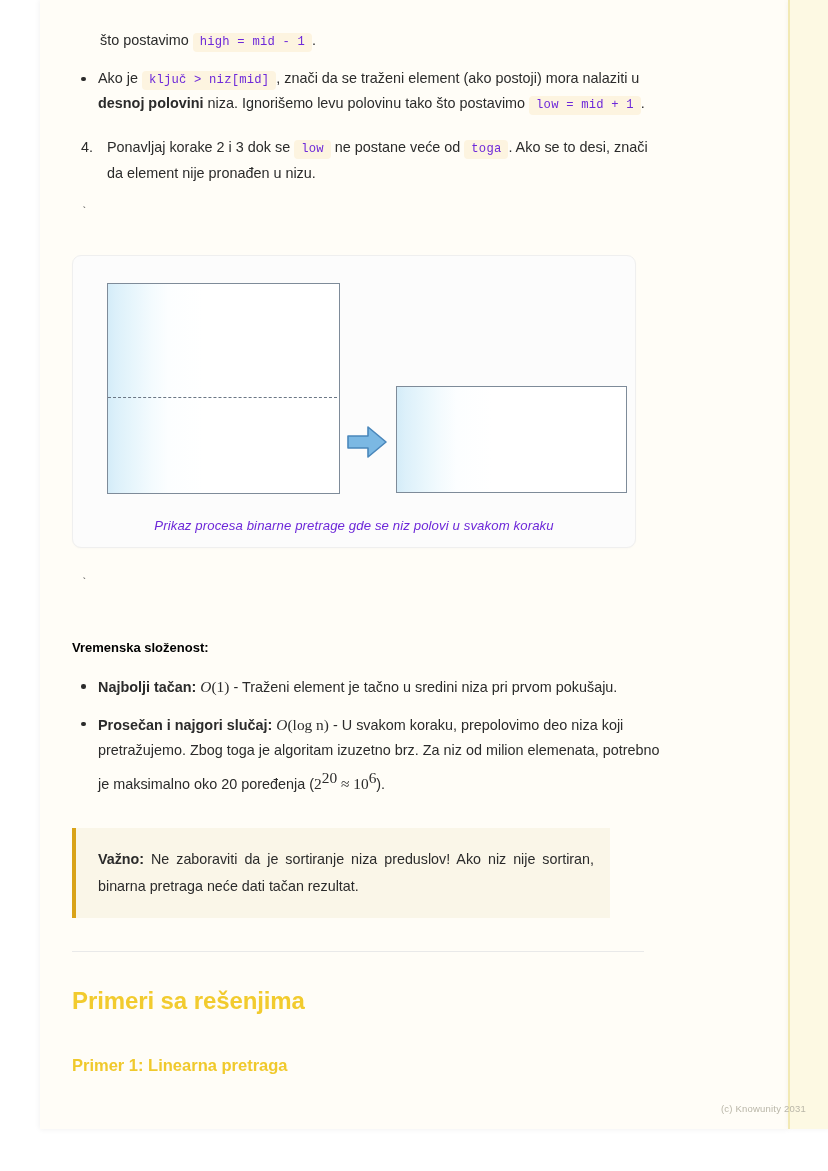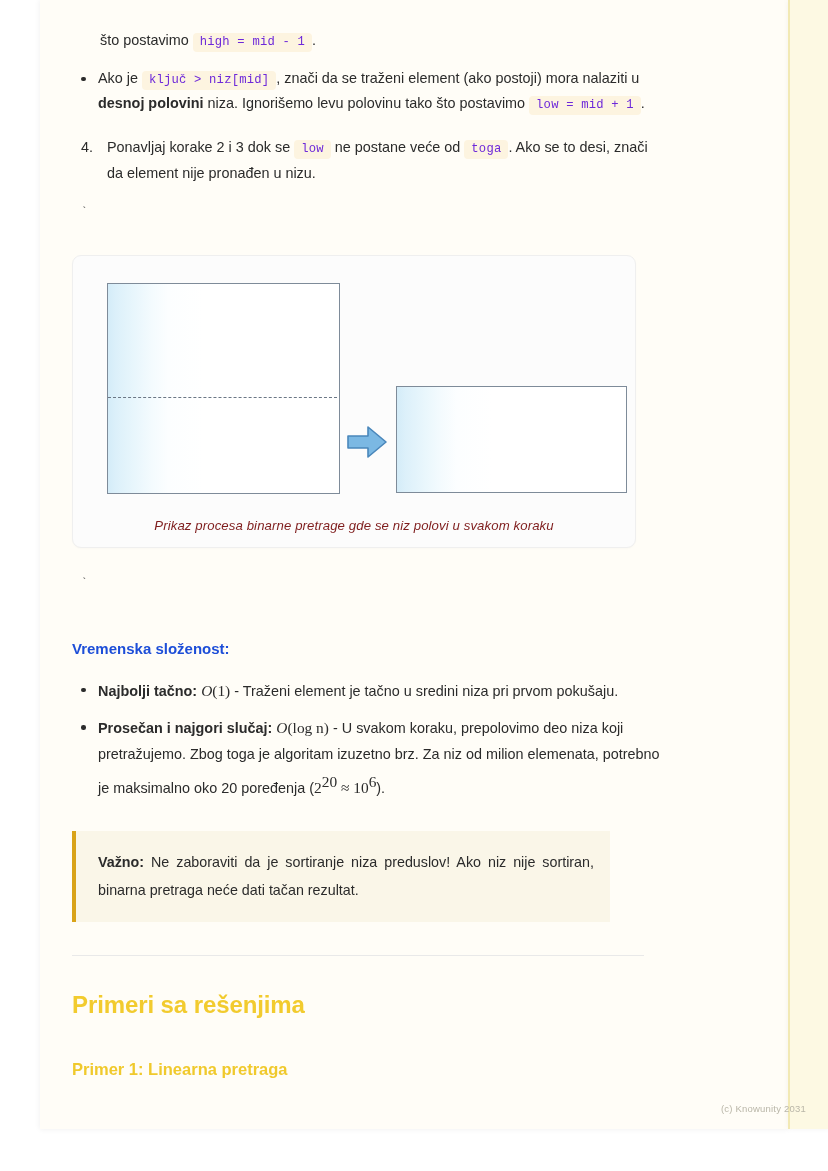--- a/index.html
+++ b/index.html
@@ -159,32 +159,32 @@
   #arrow-icon {
     position: absolute;
     left: 257px;
     top: 150px;
     width: 42px;
     height: 36px;
   }
   .fig-caption {
     text-align: center;
     font-style: italic;
-    color: #7f1d1d;
+    color: #6d28d9;
     font-size: 13.2px;
     margin-top: 18px;
     letter-spacing: 0.1px;
   }
 
   
   .sec-head {
     font-weight: 700;
-    font-size: 15px;
+    font-size: 13px;
     margin-top: 44px;
-    color: #1d4ed8;
+    color: #000000;
   }
 
   ul.complexity { margin-top: 14px; }
   ul.complexity > li { margin-bottom: 10px; }
 
   .mathit {
     font-family: "Liberation Serif", serif;
     font-style: italic;
     font-size: 15.4px;
   }
@@ -289,21 +289,21 @@
     </div>
 
     <div style="margin-top:30px; height:14px; padding-left:9px">
       <span class="mono-tick">`</span>
     </div>
 
     <div class="sec-head">Vremenska složenost:</div>
 
     <ul class="bullets complexity">
       <li>
-        <b>Najbolji tačno:</b>
+        <b>Najbolji tačan:</b>
         <span class="mathit">O</span><span class="mathup">(1)</span><span> - Traženi element je tačno u sredini niza pri prvom pokušaju.</span>
       </li>
       <li>
         <b>Prosečan i najgori slučaj:</b>
         <span class="mathit">O</span><span class="mathup">(log n)</span><span> - U svakom koraku, prepolovimo deo niza koji pretražujemo. Zbog toga je algoritam izuzetno brz. Za niz od milion elemenata, potrebno je maksimalno oko 20 poređenja (</span><span class="mathup">2</span><sup class="mathup">20</sup><span class="mathup"> ≈ </span><span class="mathup">10</span><sup class="mathup">6</sup><span>).</span>
       </li>
     </ul>
 
     <div class="callout">
       <b>Važno:</b><span> Ne zaboraviti da je sortiranje niza preduslov! Ako niz nije sortiran, binarna pretraga neće dati tačan rezultat.</span>

